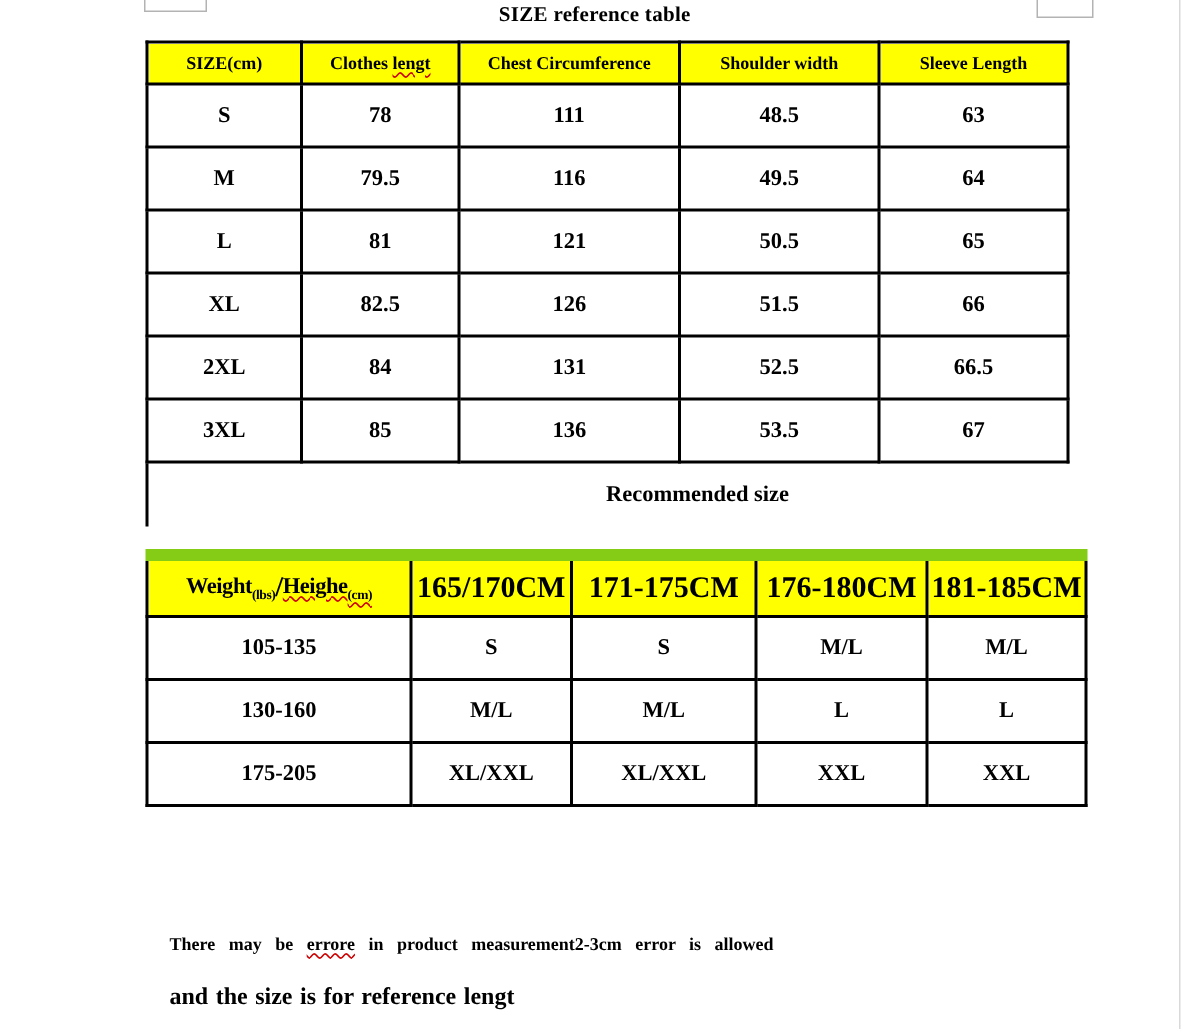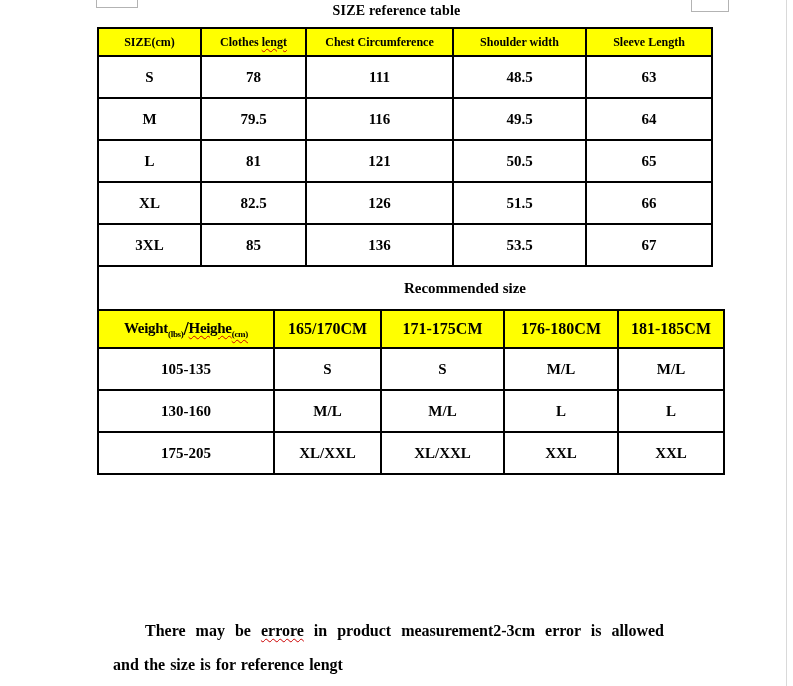--- a/index.html
+++ b/index.html
@@ -41,42 +41,41 @@
     height: 42px;
     border: 2px solid #000000;
     border-top: none;
     border-bottom: none;
     display: flex;
     align-items: center;
     justify-content: center;
     font-weight: 700;
     font-size: 15px;
   }
-  .t2 { width: 626px; border-top: 1px solid #84cc16; }
-  .t2 th { background: #ffff00; font-size: 16px; height: 36px; }
+  .t2 { width: 626px; border-top: 8px solid #84cc16; margin-top: 15px; }
+  .t2 th { background: #ffff00; font-size: 20px; height: 36px; }
   .t2 th.wh { font-size: 15px; letter-spacing: -0.3px; }
   .t2 td { font-size: 15px; height: 40px; }
   .sub { font-size: 9px; vertical-align: -4px; font-weight: 700; }
   .slash { font-size: 19px; vertical-align: -2px; }
   .squig {
     text-decoration-line: underline;
     text-decoration-style: wavy;
     text-decoration-color: #cc0000;
     text-decoration-thickness: 1px;
     text-underline-offset: 2px;
   }
   .footer1 {
     position: absolute;
     left: 113px;
     top: 622px;
     font-weight: 700;
-    font-size: 16px;
+    font-size: 12px;
     word-spacing: 6px;
     white-space: nowrap;
-    margin-left: 32px;
   }
   .footer2 {
     position: absolute;
     left: 113px;
     top: 656px;
     font-weight: 700;
     font-size: 16px;
     word-spacing: 1px;
     white-space: nowrap;
   }
@@ -154,20 +153,27 @@
           <td>65</td>
         </tr>
         <tr>
           <td>XL</td>
           <td>82.5</td>
           <td>126</td>
           <td>51.5</td>
           <td>66</td>
         </tr>
         <tr>
+          <td>2XL</td>
+          <td>84</td>
+          <td>131</td>
+          <td>52.5</td>
+          <td>66.5</td>
+        </tr>
+        <tr>
           <td>3XL</td>
           <td>85</td>
           <td>136</td>
           <td>53.5</td>
           <td>67</td>
         </tr>
       </tbody>
     </table>
 
     <div class="rec-row">Recommended size</div>

